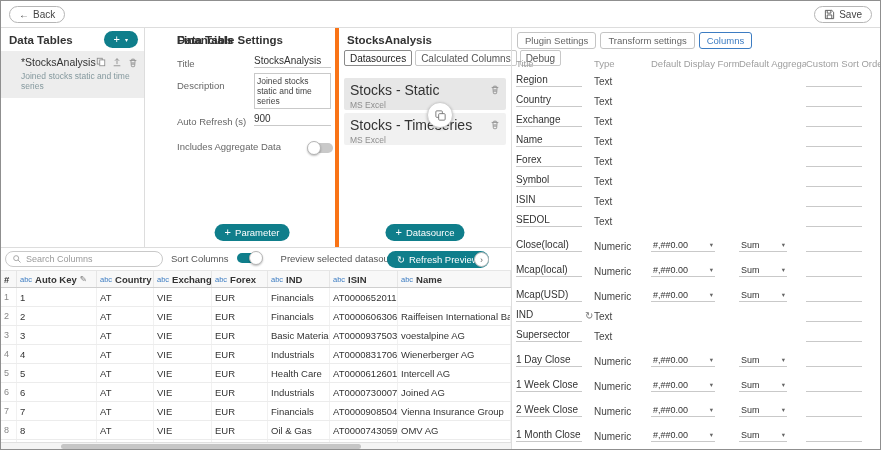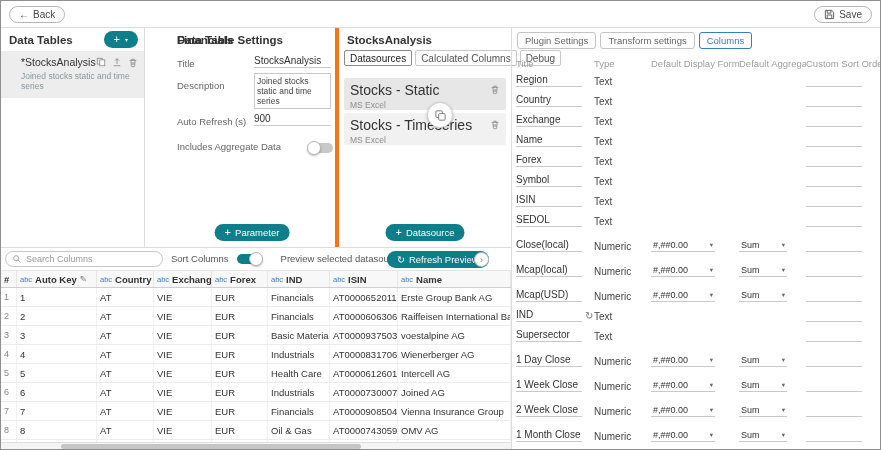--- a/index.html
+++ b/index.html
@@ -81,21 +81,21 @@
   .c-format .mini-select{width:64px}
   .c-agg .mini-select{width:48px}
   .ms-caret{font-size:6.5px;color:#666;margin-left:3px}
   .reset{font-size:10px;color:#777;cursor:pointer;line-height:1}
 
   
   .preview{position:absolute;left:0;top:246px;width:510px;height:202px;border-top:1px solid #ddd;overflow:hidden}
   .search-box{position:absolute;left:4px;top:3px;width:158px;height:16px;border:1px solid #c9c9c9;border-radius:8px;display:flex;align-items:center;gap:4px;padding:0 6px;background:#fff}
   .search-box input{border:none;outline:none;flex:1;font-size:9px;color:#333;background:transparent;font-family:inherit;min-width:0}
   .search-box input::placeholder{color:#9a9a9a}
-  .pv-ctrls{position:absolute;left:170px;top:5px;display:flex;align-items:center}
+  .pv-ctrls{position:absolute;left:170px;top:5px;display:flex;align-items:flex-start}
   .pv-label{font-size:9.5px;color:#555;white-space:nowrap}
   .pv-ctrls .toggle{margin-left:8px}
   .pv-ctrls .gap{margin-left:20px}
   .refresh-btn{position:absolute;left:386px;top:3px}
   .chev-btn{position:absolute;left:473px;top:4px;width:15px;height:15px;border:1px solid #b5b5b5;border-radius:50%;background:#fff;display:flex;align-items:center;justify-content:center;font-size:9px;color:#666;padding:0}
   .grid-head{position:absolute;left:0;top:22px;width:100%;height:18px;display:flex;background:#f8f8f8;border-top:1px solid #e6e6e6;border-bottom:1px solid #cfcfcf}
   .gh-cell{display:flex;align-items:center;padding-left:3px;border-right:1px solid #e6e6e6;overflow:hidden;cursor:pointer}
   .abc{font-size:7.5px;color:var(--blue,#3c7cc2);margin-right:3px}
   .gh-label{font-size:9.5px;font-weight:700;color:#333;white-space:nowrap}
   .pencil{font-size:8.5px;color:#777;margin-left:3px}
@@ -499,21 +499,20 @@
       </div>
     <div class="grid-body" id="grid-body">
         <div class="g-row">
           <div class="g-cell col0">1</div>
           <div class="g-cell col1">1</div>
           <div class="g-cell col2">AT</div>
           <div class="g-cell col3">VIE</div>
           <div class="g-cell col4">EUR</div>
           <div class="g-cell col5">Financials</div>
           <div class="g-cell col6">AT0000652011</div>
-          <div class="g-cell col7">Erste Group Bank AG</div>
         </div>
         <div class="g-row">
           <div class="g-cell col0">2</div>
           <div class="g-cell col1">2</div>
           <div class="g-cell col2">AT</div>
           <div class="g-cell col3">VIE</div>
           <div class="g-cell col4">EUR</div>
           <div class="g-cell col5">Financials</div>
           <div class="g-cell col6">AT0000606306</div>
           <div class="g-cell col7">Raiffeisen International Bank-H</div>

